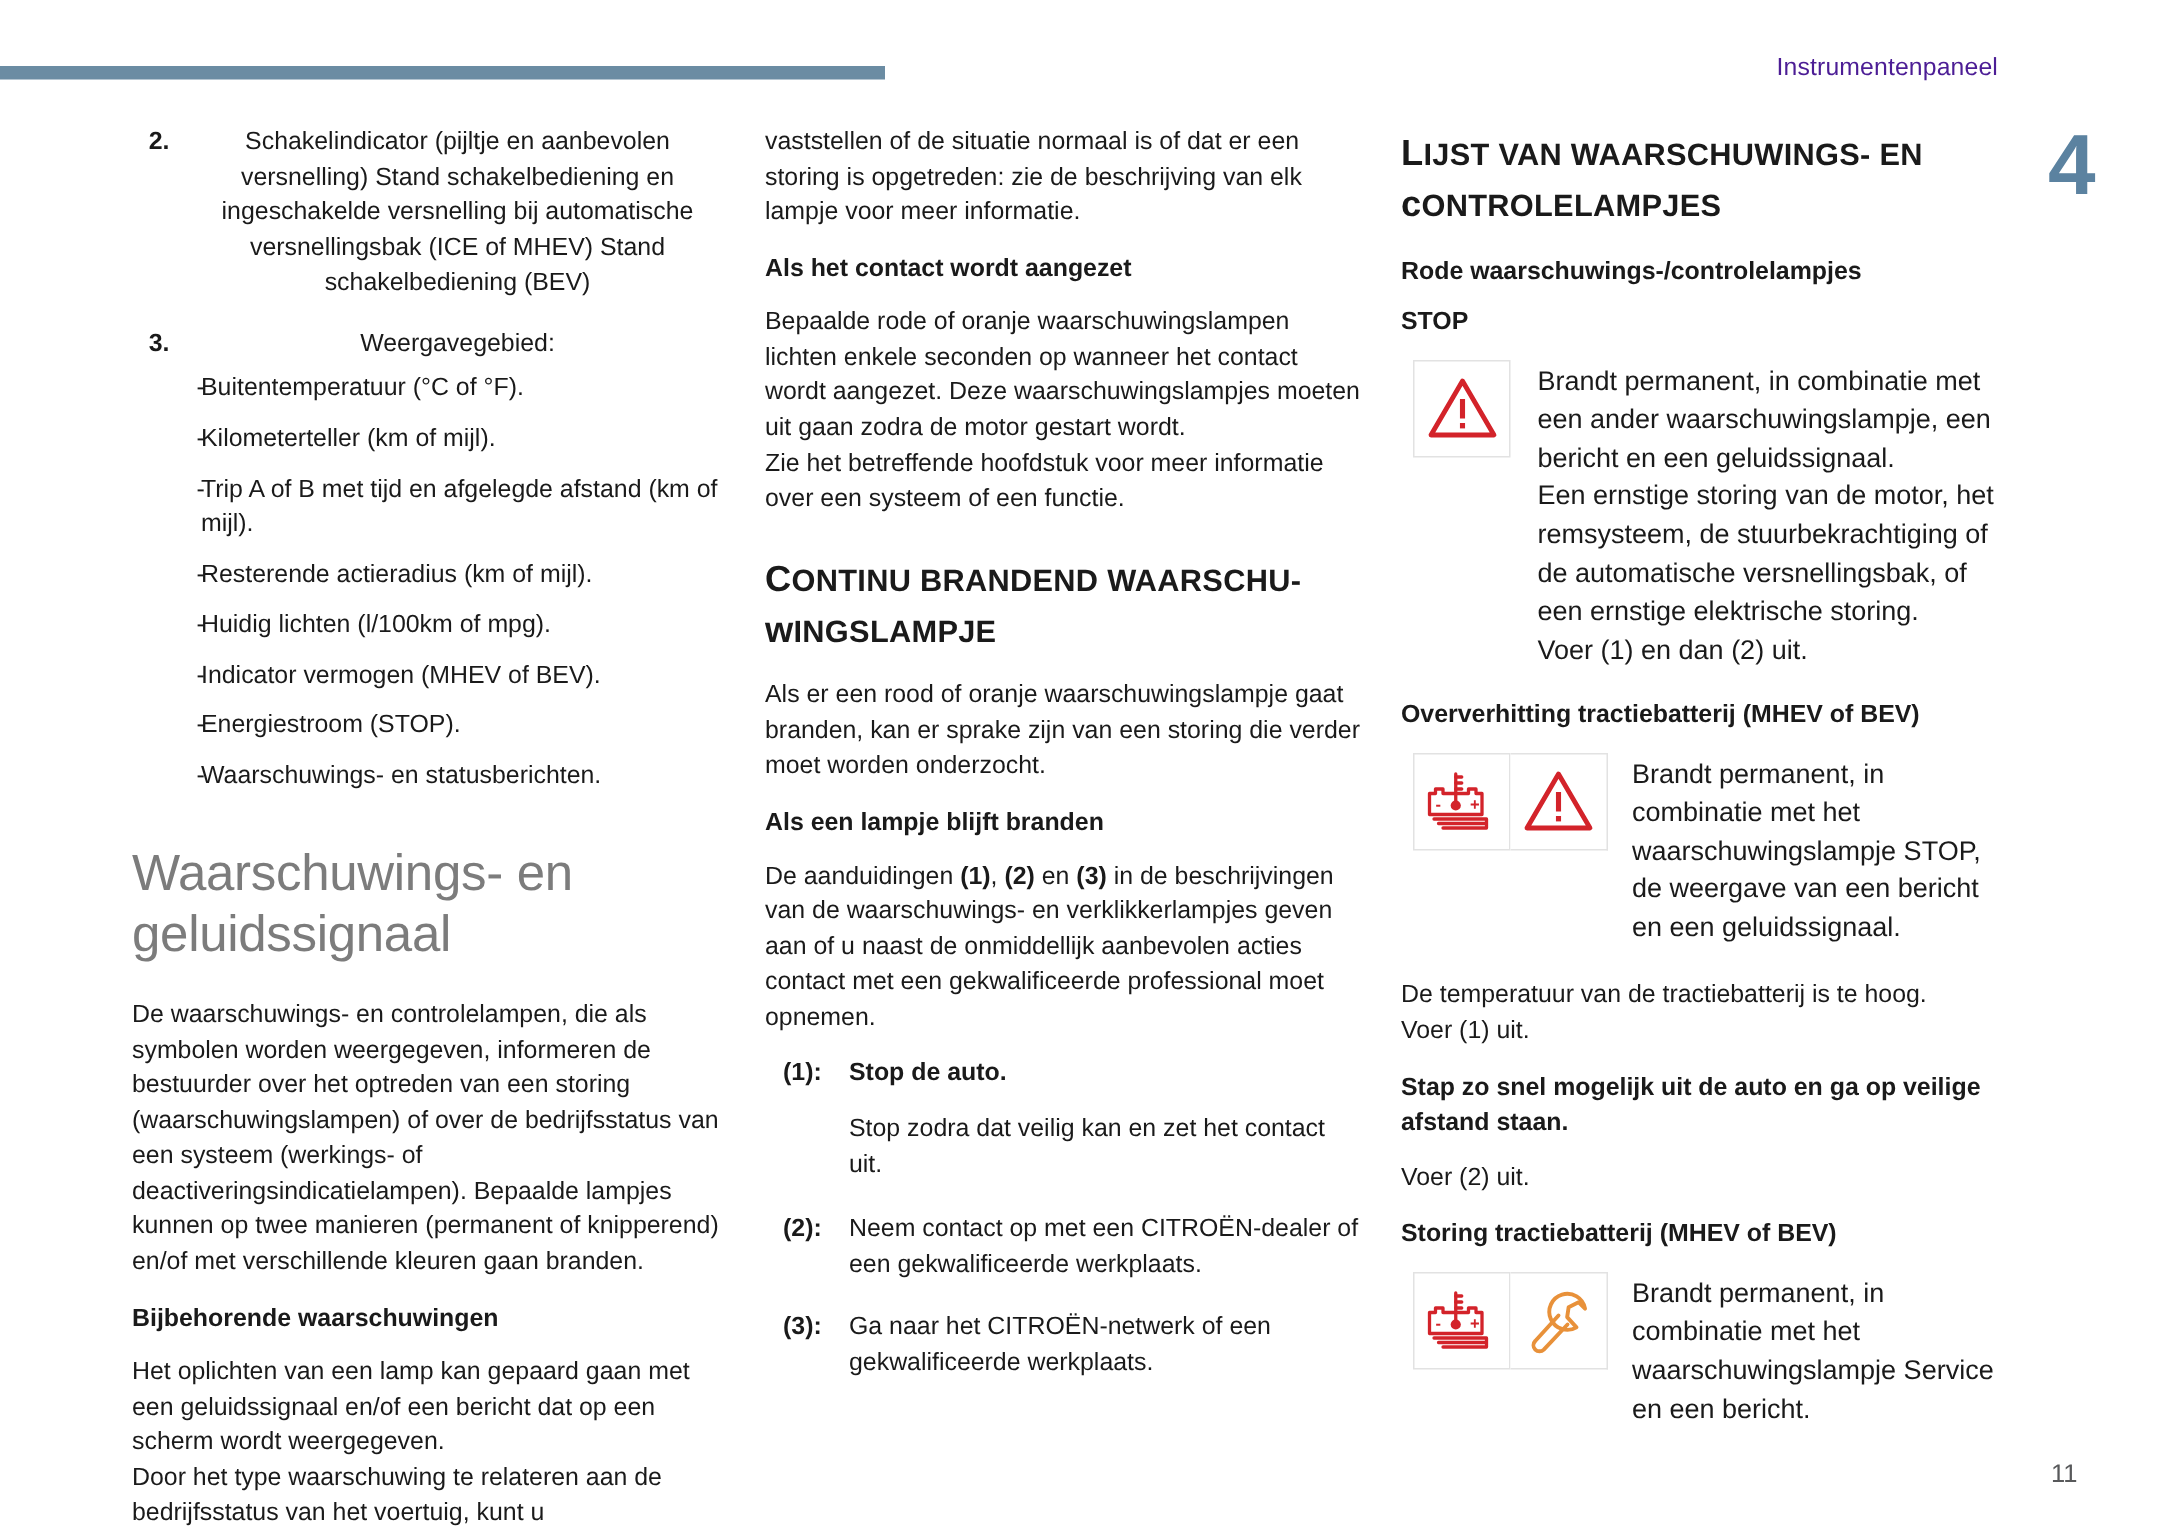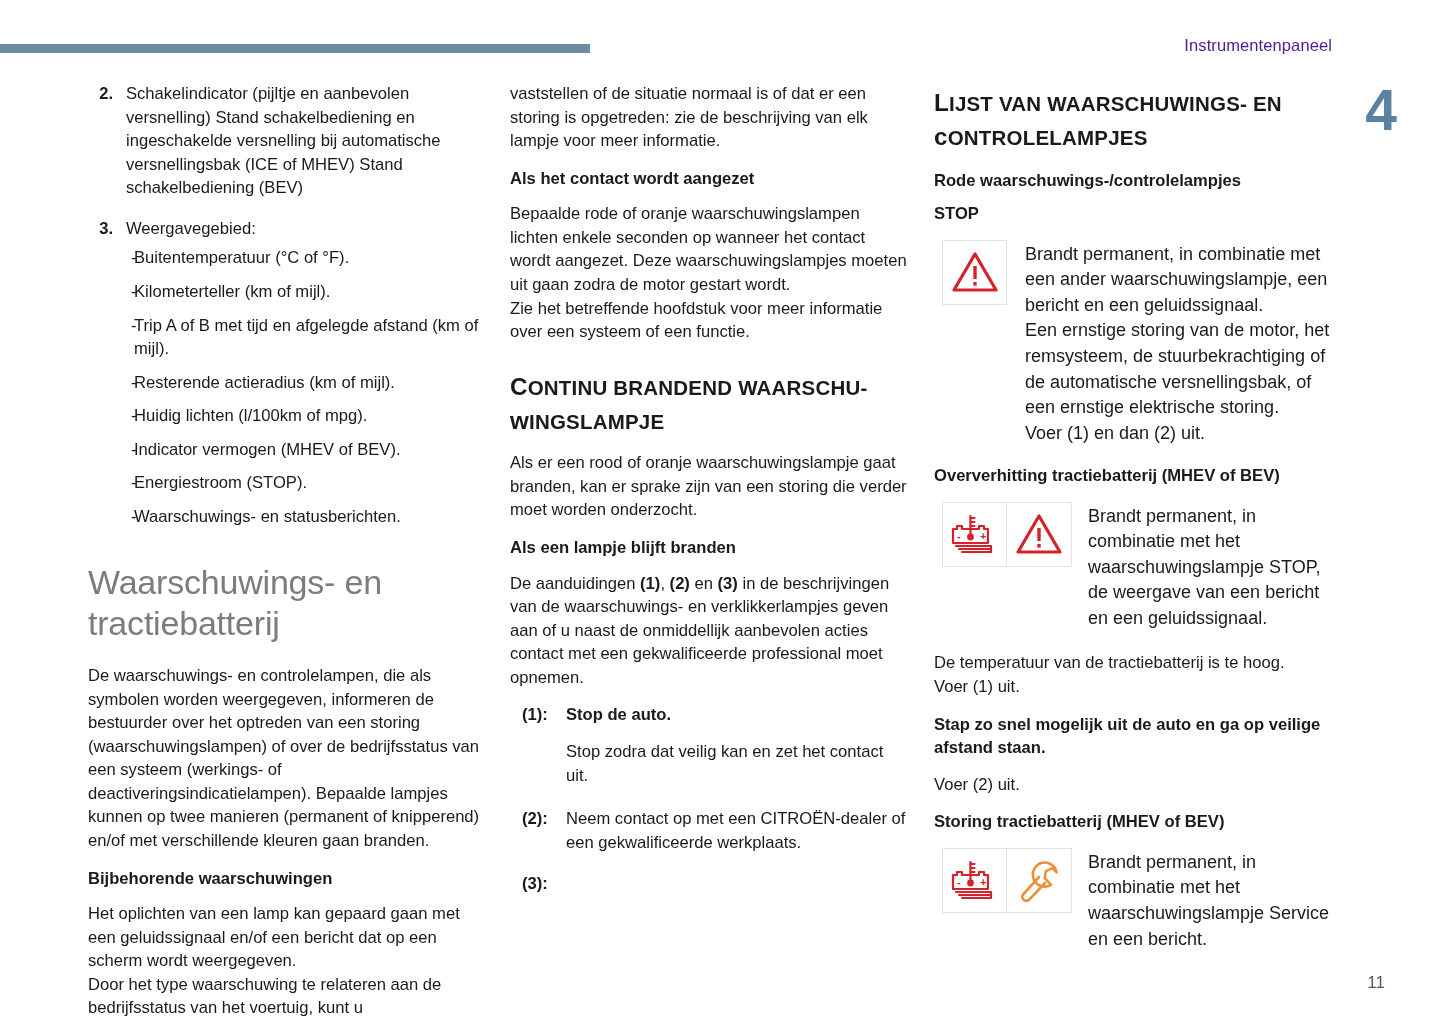--- a/index.html
+++ b/index.html
@@ -112,20 +112,21 @@
     font-weight: bold;
     text-align: right;
     padding-right: 13px;
     box-sizing: border-box;
     line-height: 1.42;
   }
   .num-text {
     font-size: 16.6px;
     line-height: 1.42;
     flex: 1;
+    text-align: center;
   }
 
   
   .dash-list { margin: 6px 0 0 0; padding: 0; list-style: none; }
   .dash-item {
     display: flex;
     margin-bottom: 10px;
   }
   .dash-marker {
     width: 46px;
@@ -243,21 +244,21 @@
       <li class="dash-item">
         <span class="dash-marker">-</span>
         <span class="dash-text">Energiestroom (STOP).</span>
       </li>
       <li class="dash-item">
         <span class="dash-marker">-</span>
         <span class="dash-text">Waarschuwings- en statusberichten.</span>
       </li>
     </ul>
 
-    <div class="h-big">Waarschuwings- en tractiebatterij</div>
+    <div class="h-big">Waarschuwings- en geluidssignaal</div>
 
     <p>De waarschuwings- en controlelampen, die als symbolen worden weergegeven, informeren de bestuurder over het optreden van een storing (waarschuwingslampen) of over de bedrijfsstatus van een systeem (werkings- of deactiveringsindicatielampen). Bepaalde lampjes kunnen op twee manieren (permanent of knipperend) en/of met verschillende kleuren gaan branden.</p>
 
     <div class="h-sub">Bijbehorende waarschuwingen</div>
 
     <p style="white-space: pre-line;">Het oplichten van een lamp kan gepaard gaan met een geluidssignaal en/of een bericht dat op een scherm wordt weergegeven.
 Door het type waarschuwing te relateren aan de bedrijfsstatus van het voertuig, kunt u</p>
   </div>
 
   <div class="col col-2">
@@ -289,20 +290,23 @@
         </span>
       </li>
       <li class="step-item">
         <span class="step-marker">(2):</span>
         <span class="step-body">
           <p>Neem contact op met een CITROËN-dealer of een gekwalificeerde werkplaats.</p>
         </span>
       </li>
       <li class="step-item">
         <span class="step-marker">(3):</span>
+        <span class="step-body">
+          <p>Ga naar het CITROËN-netwerk of een gekwalificeerde werkplaats.</p>
+        </span>
       </li>
     </ul>
   </div>
 
   <div class="col col-3">
 
     <div class="h-section" style="margin-bottom:14px;">
       <span><span style="font-size:1.18em">L</span>IJST VAN WAARSCHUWINGS- EN</span><br>
       <span><span style="font-size:1.18em">c</span>ONTROLELAMPJES</span>
     </div>

